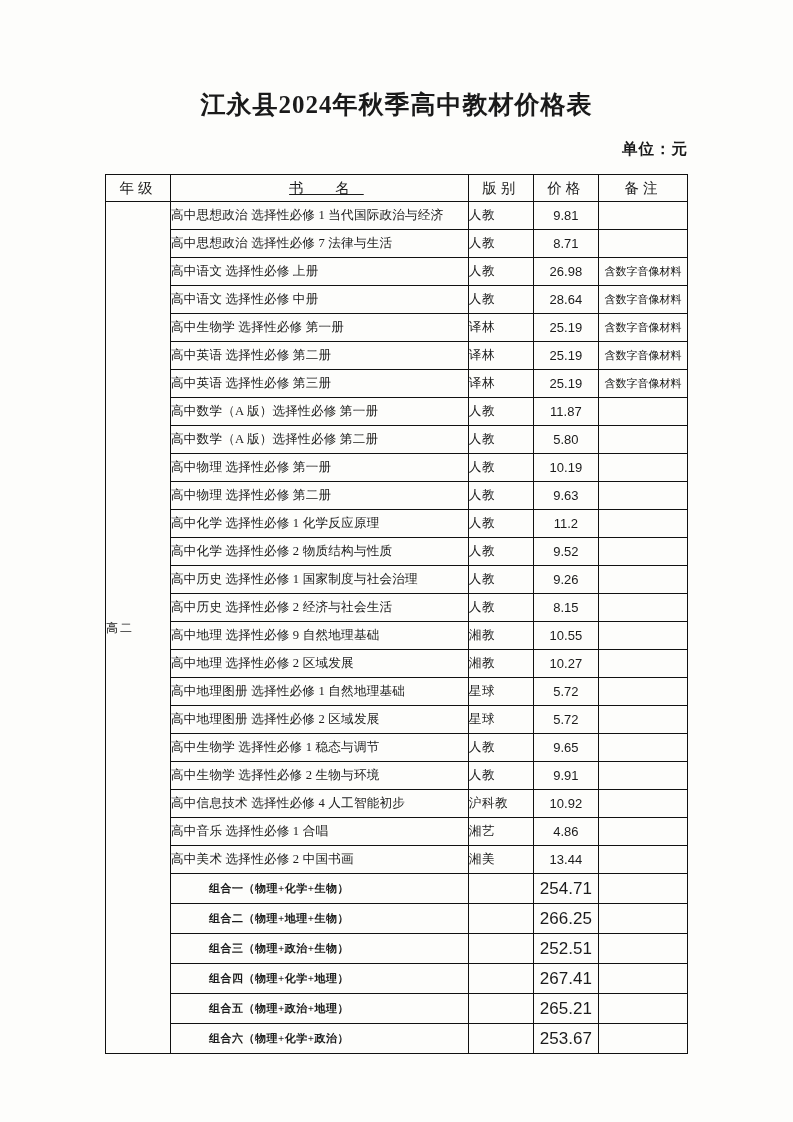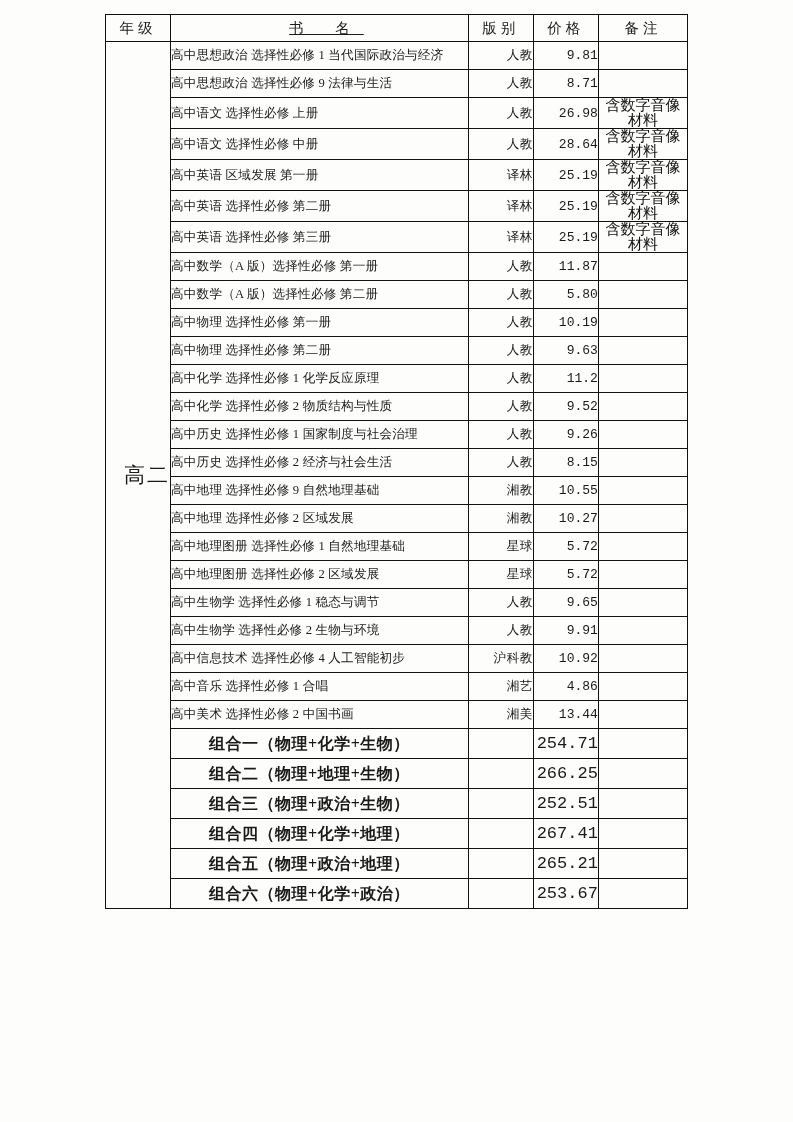--- a/index.html
+++ b/index.html
@@ -60,74 +60,76 @@
     font-size: 14.5px;
     font-weight: bold;
     letter-spacing: 4px;
   }
   .hdr td.h-name {
     letter-spacing: 14px;
     text-indent: 14px;
     text-decoration: underline;
   }
   .grade-cell {
-    text-align: right;
+    text-align: left;
     vertical-align: middle;
-    font-size: 21px;
+    font-size: 12px;
     font-weight: bold;
     letter-spacing: 2px;
   }
   td.c-name {
     padding-left: 10px;
     font-size: 12.6px;
     letter-spacing: 0.2px;
     height: 27px;
     white-space: nowrap;
     overflow: hidden;
     margin-top: 44px;
   }
   td.c-pub {
-    text-align: right;
+    text-align: left;
     font-size: 12.6px;
     letter-spacing: 0.5px;
   }
   td.c-price {
-    text-align: right;
+    text-align: center;
     font-size: 13px;
-    font-family: Liberation Mono, monospace;
+    font-family: Liberation Sans, sans-serif;
     margin-left: 35px;
   }
   td.c-note {
     text-align: center;
-    font-size: 15px;
+    font-size: 11px;
     letter-spacing: 0px;
     color: #111;
   }
   tr.combo td.c-name {
-    font-size: 16px;
+    font-size: 11px;
     font-weight: bold;
     padding-left: 38px;
     letter-spacing: 0.5px;
     height: 29px;
   }
   tr.combo td.c-price {
     font-size: 17px;
   }
   .col-grade { width: 62px; }
   .col-name  { width: 284px; }
   .col-pub   { width: 62px; }
   .col-price { width: 62px; }
   .col-note  { width: 85px; }
 </style>
 </head>
 <body>
 
 <div class="page">
 
-
+  <div class="doc-title">江永县2024年秋季高中教材价格表</div>
+
+  <div class="unit-line">单位：元</div>
 
   <div class="table-wrap">
     <table class="price-table">
       <colgroup>
         <col class="col-grade">
         <col class="col-name">
         <col class="col-pub">
         <col class="col-price">
         <col class="col-note">
       </colgroup>
@@ -140,39 +142,39 @@
           <td>备注</td>
         </tr>
       <tr>
             <td class="grade-cell" rowspan="30">高二</td>
             <td class="c-name">高中思想政治  选择性必修 1  当代国际政治与经济</td>
             <td class="c-pub">人教</td>
             <td class="c-price">9.81</td>
             <td class="c-note"></td>
           </tr>
           <tr>
-            <td class="c-name">高中思想政治  选择性必修 9  法律与生活</td>
+            <td class="c-name">高中思想政治  选择性必修 7  法律与生活</td>
             <td class="c-pub">人教</td>
             <td class="c-price">8.71</td>
             <td class="c-note"></td>
           </tr>
           <tr>
             <td class="c-name">高中语文  选择性必修  上册</td>
             <td class="c-pub">人教</td>
             <td class="c-price">26.98</td>
             <td class="c-note">含数字音像材料</td>
           </tr>
           <tr>
             <td class="c-name">高中语文  选择性必修  中册</td>
             <td class="c-pub">人教</td>
             <td class="c-price">28.64</td>
             <td class="c-note">含数字音像材料</td>
           </tr>
           <tr>
-            <td class="c-name">高中英语  区域发展  第一册</td>
+            <td class="c-name">高中生物学  选择性必修  第一册</td>
             <td class="c-pub">译林</td>
             <td class="c-price">25.19</td>
             <td class="c-note">含数字音像材料</td>
           </tr>
           <tr>
             <td class="c-name">高中英语  选择性必修  第二册</td>
             <td class="c-pub">译林</td>
             <td class="c-price">25.19</td>
             <td class="c-note">含数字音像材料</td>
           </tr>

